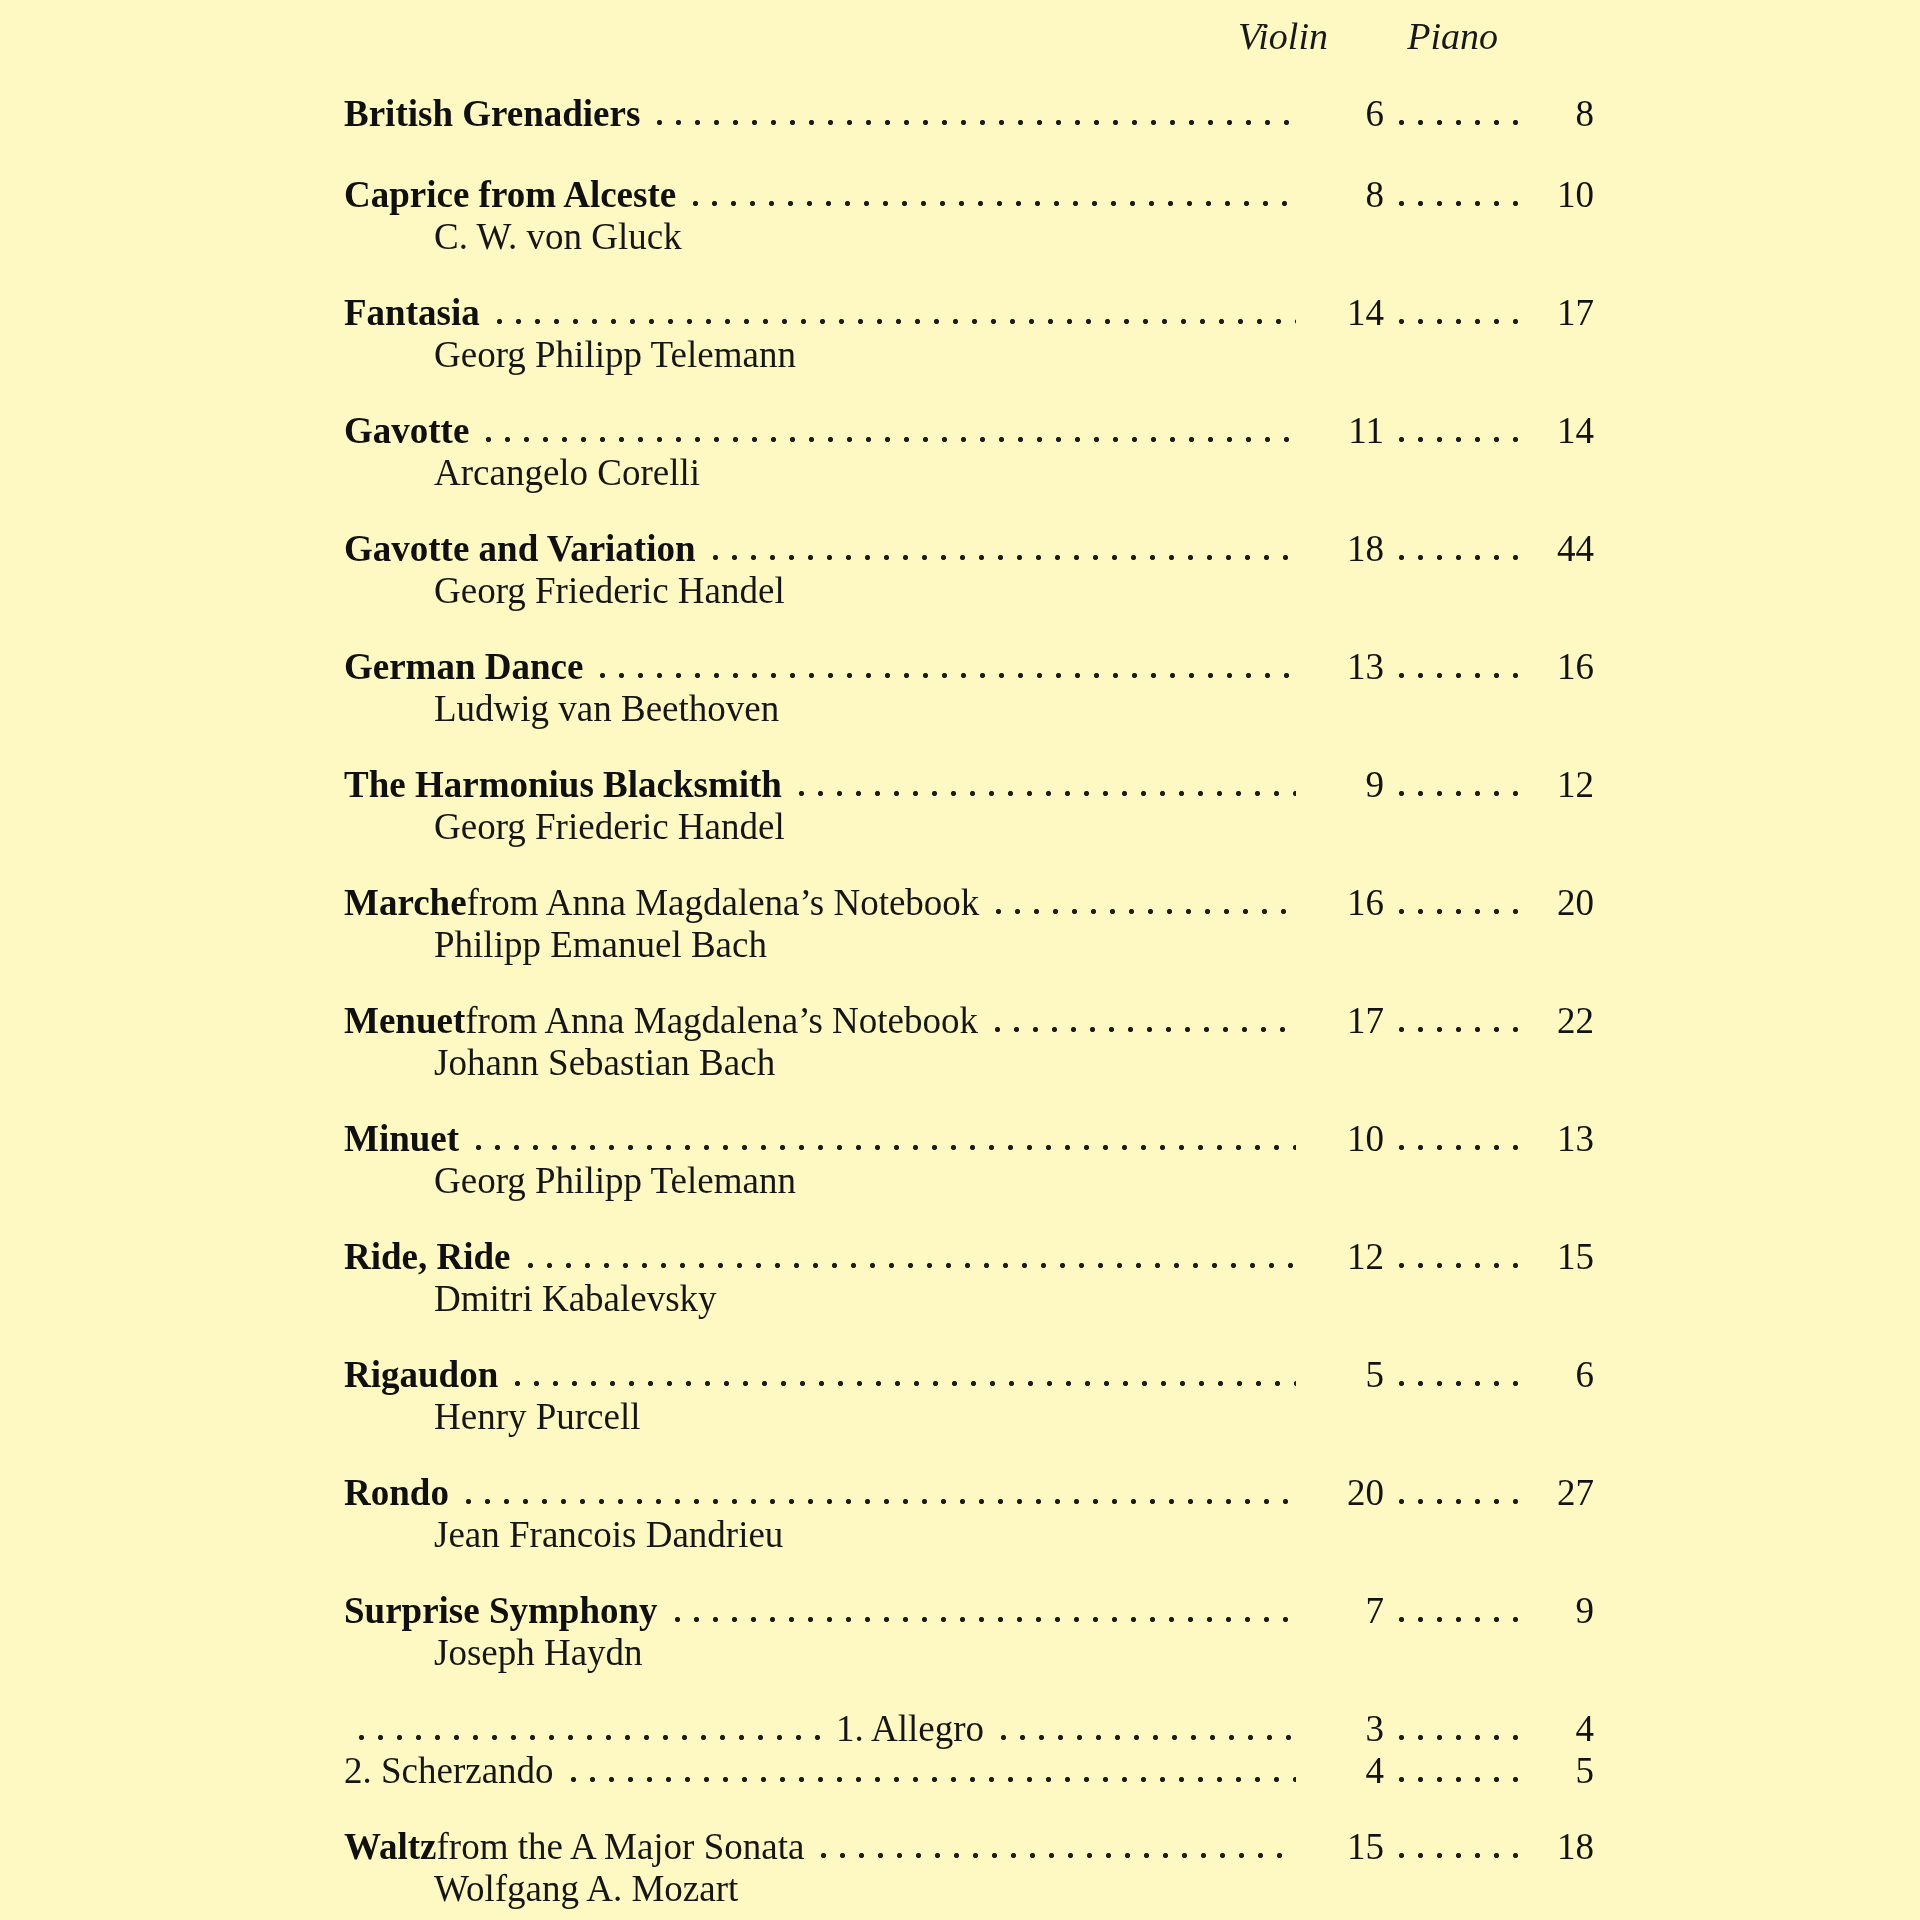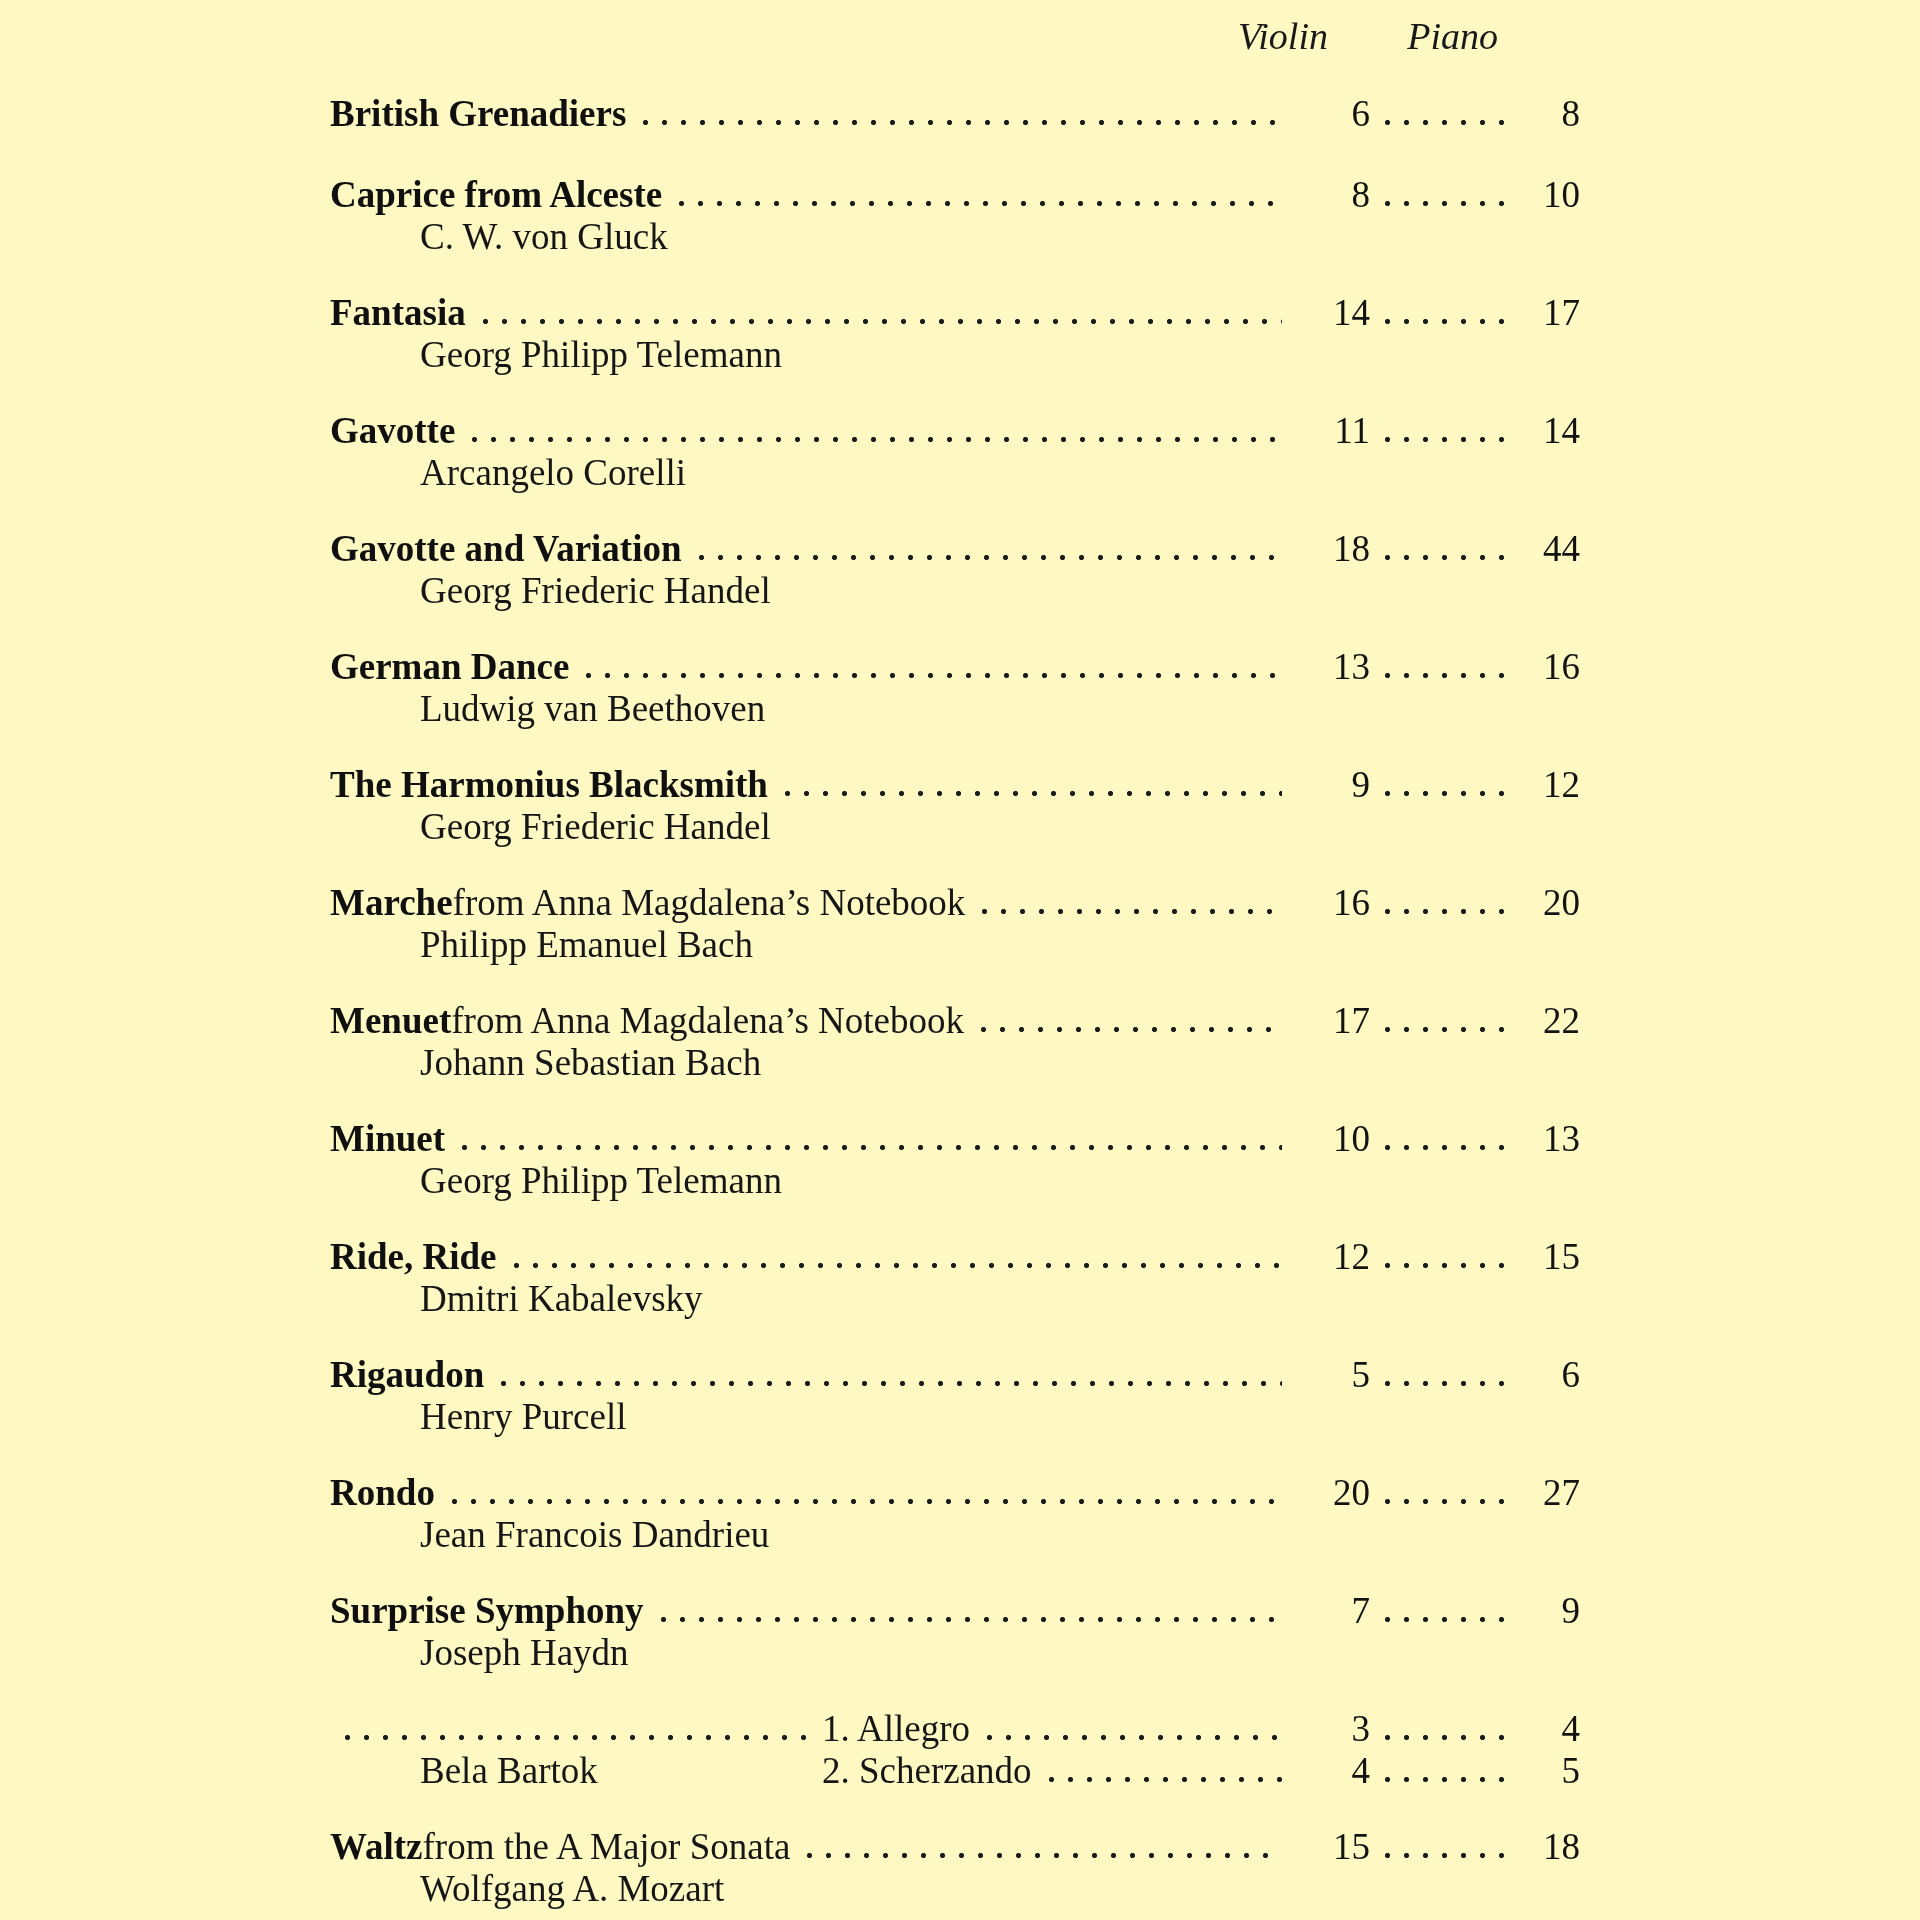--- a/index.html
+++ b/index.html
@@ -6,21 +6,21 @@
   .page {
     position:relative;
     width:1920px; height:1920px;
     box-sizing:border-box;
     background:#fef9c3;
     overflow:hidden;
     padding:14px 0 0 330px;
     font-family:"Liberation Serif","DejaVu Serif",serif;
     color:#141414;
   }
-  .content { width:1250px; }
+  .content { width:1250px;margin-left:14px; }
 
   
   .hdr-row { position:relative; height:44px; margin-bottom:34px; width:1250px; }
   .hdr {
     position:absolute; top:0;
     font-style:italic; font-size:38px; line-height:44px;
     color:#191919; white-space:nowrap;
   }
   .hdr-violin { right:252px; }
   .hdr-piano  { right:82px;  }
@@ -237,23 +237,20 @@
           <div class="t-cell">
             <div class="dots dots-spacer"></div>
           </div>
           <span class="movement">1. Allegro</span>
           <div class="dots"></div>
           <span class="vnum">3</span>
           <div class="dots dots-mid"></div>
           <span class="pnum">4</span>
         </div>
         <div class="line" style="margin-top: -2px;">
-          <div class="c-cell">
-            <span class="composer">Bela Bartok</span>
-          </div>
           <span class="movement">2. Scherzando</span>
           <div class="dots"></div>
           <span class="vnum">4</span>
           <div class="dots dots-mid"></div>
           <span class="pnum">5</span>
         </div>
       </div>
       <div class="entry has-composer">
         <div class="line">
           <span class="t-title">Waltz</span>

